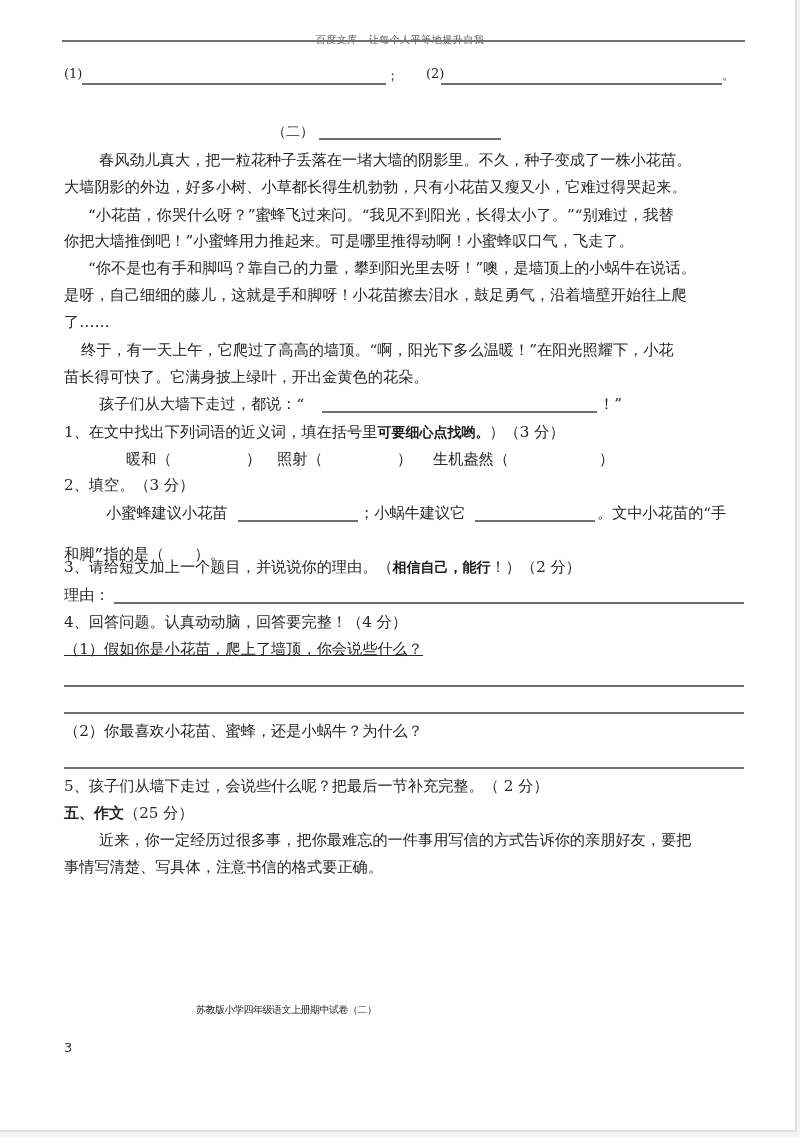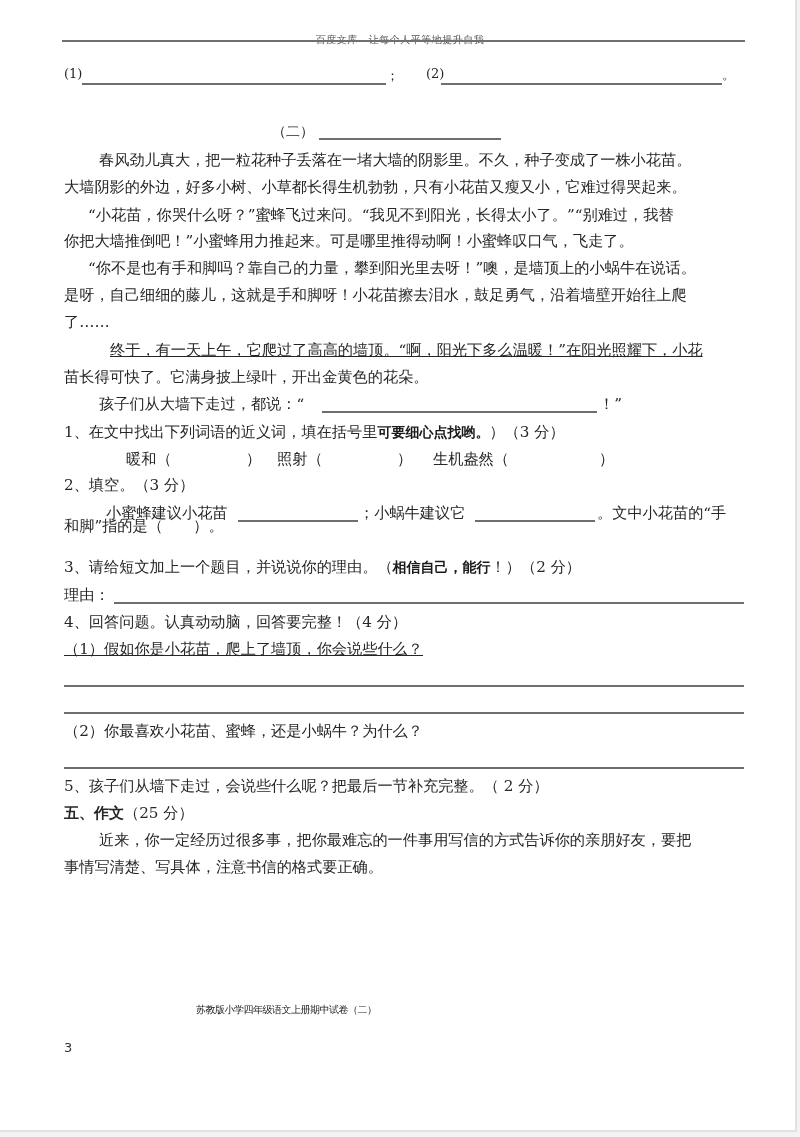--- a/index.html
+++ b/index.html
@@ -102,21 +102,21 @@
   <div class="txt" style="left:272px; top:122px; font-size:14px;">（二）</div>
   <div class="line" style="left:319px; top:138px; width:182px;"></div>
 
   <div class="txt" style="left:99px; top:151px;">春风劲儿真大，把一粒花种子丢落在一堵大墙的阴影里。不久，种子变成了一株小花苗。</div>
   <div class="txt" style="left:64px; top:178px;">大墙阴影的外边，好多小树、小草都长得生机勃勃，只有小花苗又瘦又小，它难过得哭起来。</div>
   <div class="txt" style="left:88px; top:206px;">“小花苗，你哭什么呀？”蜜蜂飞过来问。“我见不到阳光，长得太小了。”“别难过，我替</div>
   <div class="txt" style="left:64px; top:232px;">你把大墙推倒吧！”小蜜蜂用力推起来。可是哪里推得动啊！小蜜蜂叹口气，飞走了。</div>
   <div class="txt" style="left:88px; top:259px;">“你不是也有手和脚吗？靠自己的力量，攀到阳光里去呀！”噢，是墙顶上的小蜗牛在说话。</div>
   <div class="txt" style="left:64px; top:286px;">是呀，自己细细的藤儿，这就是手和脚呀！小花苗擦去泪水，鼓足勇气，沿着墙壁开始往上爬</div>
   <div class="txt" style="left:64px; top:313px;">了……</div>
-  <div class="txt" style="left:110px; top:341px;text-decoration:underline;">终于，有一天上午，它爬过了高高的墙顶。“啊，阳光下多么温暖！”在阳光照耀下，小花</div>
+  <div class="txt" style="left:81px; top:341px;">终于，有一天上午，它爬过了高高的墙顶。“啊，阳光下多么温暖！”在阳光照耀下，小花</div>
   <div class="txt" style="left:64px; top:368px;">苗长得可快了。它满身披上绿叶，开出金黄色的花朵。</div>
 
   <div class="txt" style="left:99px; top:395px;">孩子们从大墙下走过，都说：“</div>
   <div class="line" style="left:322px; top:411px; width:275px;"></div>
   <div class="txt" style="left:599px; top:395px;">！”</div>
 
   <div class="txt" style="left:64px; top:423px;">
     <span>1、在文中找出下列词语的近义词，填在括号里</span><span class="bold-sans">可要细心点找哟。</span><span>）（3 分）</span>
   </div>
   <div class="txt" style="left:126px; top:450px;">暖和（</div>
@@ -125,21 +125,21 @@
   <div class="txt" style="left:397px; top:450px;">）</div>
   <div class="txt" style="left:433px; top:450px;">生机盎然（</div>
   <div class="txt" style="left:599px; top:450px;">）</div>
 
   <div class="txt" style="left:64px; top:476px;">2、填空。（3 分）</div>
   <div class="txt" style="left:106px; top:504px;">小蜜蜂建议小花苗</div>
   <div class="line" style="left:238px; top:520px; width:120px;"></div>
   <div class="txt" style="left:359px; top:504px;">；小蜗牛建议它</div>
   <div class="line" style="left:475px; top:520px; width:120px;"></div>
   <div class="txt" style="left:597px; top:504px;">。文中小花苗的“手</div>
-  <div class="txt" style="left:64px; top:517px;">和脚”指的是（　　）。</div>
+  <div class="txt" style="left:64px; top:546px;font-family:Liberation Mono, monospace;">和脚”指的是（　　）。</div>
 
   <div class="txt" style="left:64px; top:558px;">
     <span>3、请给短文加上一个题目，并说说你的理由。（</span><span class="bold-sans">相信自己，能行</span><span>！）（2 分）</span>
   </div>
   <div class="txt" style="left:64px; top:586px;">理由：</div>
   <div class="line" style="left:114px; top:602px; width:630px;"></div>
 
   <div class="txt" style="left:64px; top:613px;">4、回答问题。认真动动脑，回答要完整！（4 分）</div>
   <div class="txt" style="left:64px; top:640px;text-decoration:underline;">（1）假如你是小花苗，爬上了墙顶，你会说些什么？</div>
   <div class="line" style="left:64px; top:685px; width:680px;"></div>

